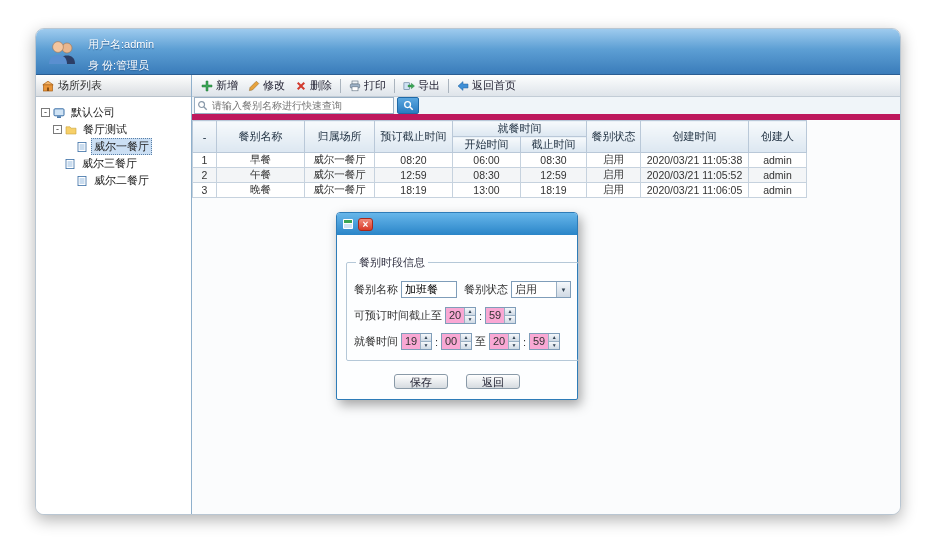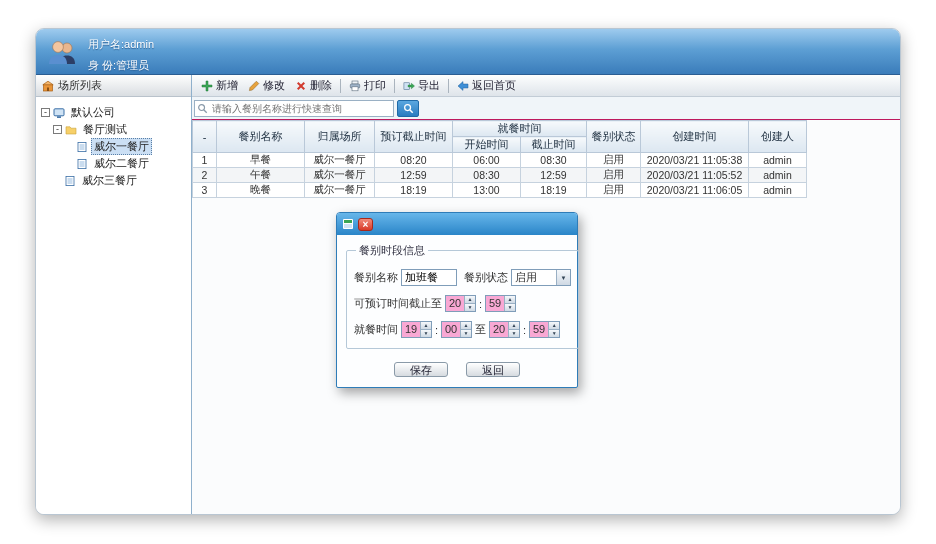--- a/index.html
+++ b/index.html
@@ -43,21 +43,21 @@
 
   .main { flex:1; display:flex; flex-direction:column; background:#fbfcfd; }
   .toolbar { height:22px; flex:0 0 22px; background:linear-gradient(#fdfefe,#dee4ea);
     border-bottom:1px solid #c2ccd6; display:flex; align-items:center; padding:0 4px; }
   .tb-item { display:flex; align-items:center; gap:3px; font-size:11px; color:#223;
     padding:2px 5px; cursor:pointer; }
   .tb-item svg { width:12px; height:12px; }
   .tb-sep { width:1px; height:14px; background:#aab4be; margin:0 3px; }
 
   .searchbar { height:23px; flex:0 0 23px; display:flex; align-items:center; gap:3px;
-    padding:0 0 0 2px; background:#f0f5f9; border-bottom:1px solid #be185d; }
+    padding:0 0 0 2px; background:#f0f5f9; border-bottom:6px solid #be185d; }
   .search-input-wrap { position:relative; display:flex; align-items:center; }
   .search-input { width:200px; height:17px; border:1px solid #9ab0c4; font-size:10px;
     padding:0 3px 0 17px; color:#555; background:#fff;
     font-family:"Liberation Sans","DejaVu Sans",sans-serif; }
   .mag-in-input { position:absolute; left:3px; top:3px; width:11px; height:11px; }
   .search-btn { width:22px; height:17px; background:linear-gradient(#5aa7e0,#2a7cc0);
     border:1px solid #1f6aa8; border-radius:2px; display:flex; align-items:center;
     justify-content:center; cursor:pointer; }
   .search-btn svg { width:11px; height:11px; }
 
@@ -76,21 +76,21 @@
     border:1px solid #2e7cb8; border-radius:4px 4px 2px 2px;
     box-shadow:3px 5px 12px rgba(0,0,0,.35); z-index:10; }
   .modal-title { height:22px; background:linear-gradient(#67b6ea,#2a85c8);
     border-radius:3px 3px 0 0; display:flex; align-items:center; padding:0 5px;
     gap:4px; color:#fff; font-size:11px; font-weight:bold; }
   .modal-title .mt-icon { width:12px; height:12px; }
   .modal-title .title-text { flex:1; }
   .modal-close { width:15px; height:13px; background:linear-gradient(#f08a7a,#d83a28);
     border:1px solid #a8281a; border-radius:3px; color:#fff; font-size:10px;
     line-height:11px; text-align:center; cursor:pointer; }
-  .modal-body { padding:8px 9px 10px; }
+  .modal-body { padding:20px 9px 10px; }
   fieldset.mfs { border:1px solid #b5c8d8; border-radius:2px; padding:2px 7px 10px; }
   fieldset.mfs legend { font-size:11px; color:#334; padding:0 3px; margin-left:2px; }
   .frow { display:flex; align-items:center; gap:3px; margin-top:9px; font-size:11px;
     color:#333; white-space:nowrap; }
   .txt-input { width:56px; height:17px; border:1px solid #7f9db9; font-size:11px;
     padding:0 3px; font-family:"Liberation Sans","DejaVu Sans",sans-serif; }
   .fake-select { width:60px; height:17px; border:1px solid #7f9db9; display:inline-flex;
     align-items:center; background:#fff; cursor:pointer; }
   .fake-select .sel-text { flex:1; padding:0 3px; font-size:11px; }
   .fake-select .sel-arrow { width:14px; align-self:stretch;
@@ -159,34 +159,34 @@
         </div>
 
         <div class="tree-item ind-c">
           <svg class="ticon" viewBox="0 0 12 12">
             <rect x="2" y="1.4" width="8" height="9.2" fill="#fff" stroke="#3a6ea5" stroke-width=".8"></rect>
             <path d="M3.5 4h5M3.5 6h5M3.5 8h5" stroke="#7aa7d6" stroke-width=".8"></path>
           </svg>
           <span class="tree-label selected">威尔一餐厅</span>
         </div>
 
+        <div class="tree-item ind-d">
+          <svg class="ticon" viewBox="0 0 12 12">
+            <rect x="2" y="1.4" width="8" height="9.2" fill="#fff" stroke="#3a6ea5" stroke-width=".8"></rect>
+            <path d="M3.5 4h5M3.5 6h5M3.5 8h5" stroke="#7aa7d6" stroke-width=".8"></path>
+          </svg>
+          <span class="tree-label">威尔三餐厅</span>
+        </div>
+
         <div class="tree-item ind-c">
           <svg class="ticon" viewBox="0 0 12 12">
             <rect x="2" y="1.4" width="8" height="9.2" fill="#fff" stroke="#3a6ea5" stroke-width=".8"></rect>
             <path d="M3.5 4h5M3.5 6h5M3.5 8h5" stroke="#7aa7d6" stroke-width=".8"></path>
           </svg>
           <span class="tree-label">威尔二餐厅</span>
-        </div>
-
-        <div class="tree-item ind-d">
-          <svg class="ticon" viewBox="0 0 12 12">
-            <rect x="2" y="1.4" width="8" height="9.2" fill="#fff" stroke="#3a6ea5" stroke-width=".8"></rect>
-            <path d="M3.5 4h5M3.5 6h5M3.5 8h5" stroke="#7aa7d6" stroke-width=".8"></path>
-          </svg>
-          <span class="tree-label">威尔三餐厅</span>
         </div>
 
       </div>
     </aside>
 
     <main class="main">
 
       <div class="toolbar">
         <div class="tb-item">
           <svg viewBox="0 0 12 12">

